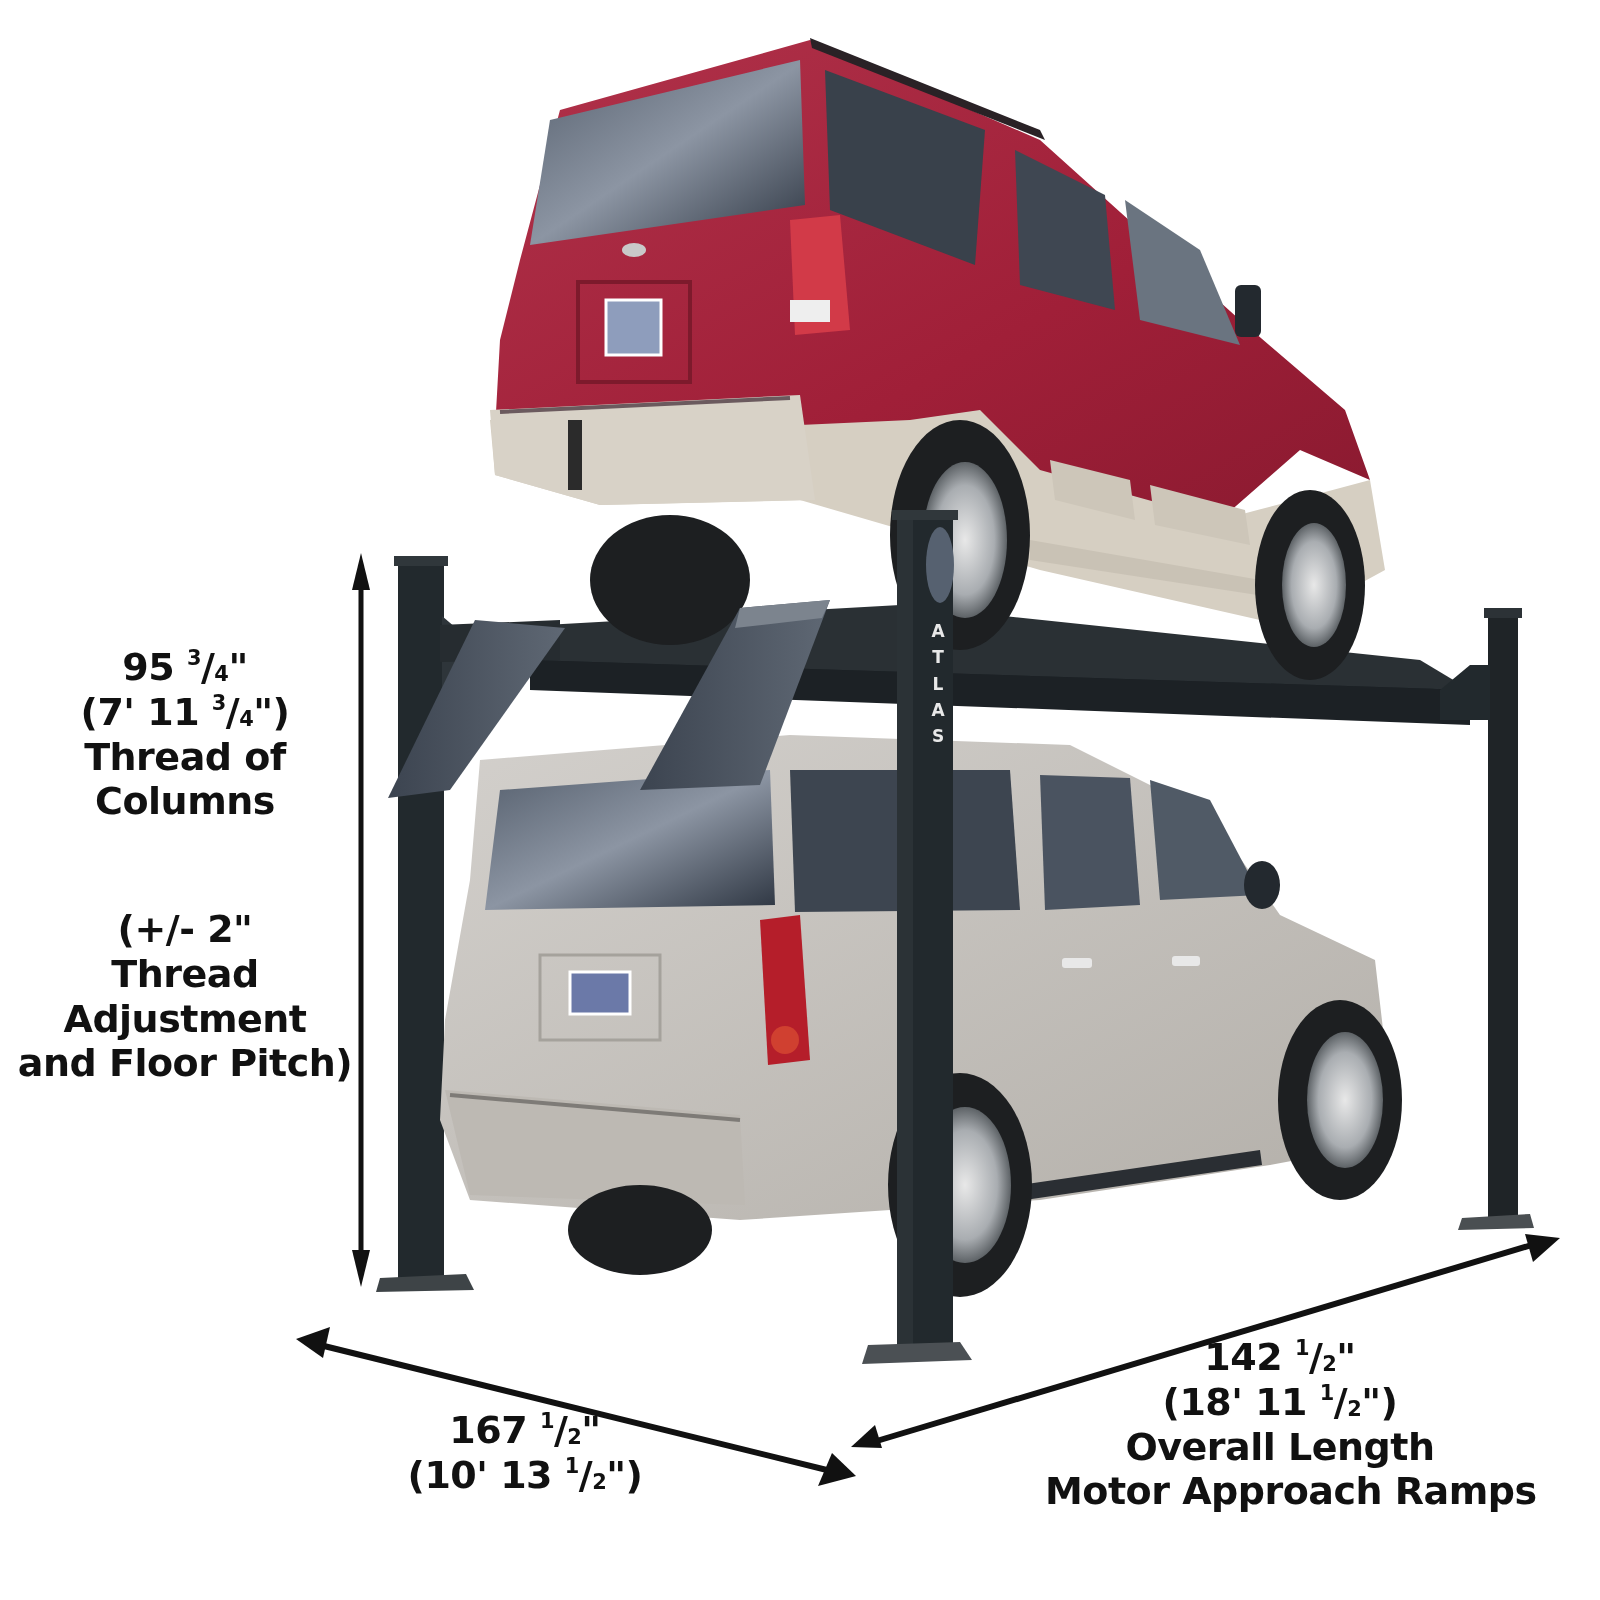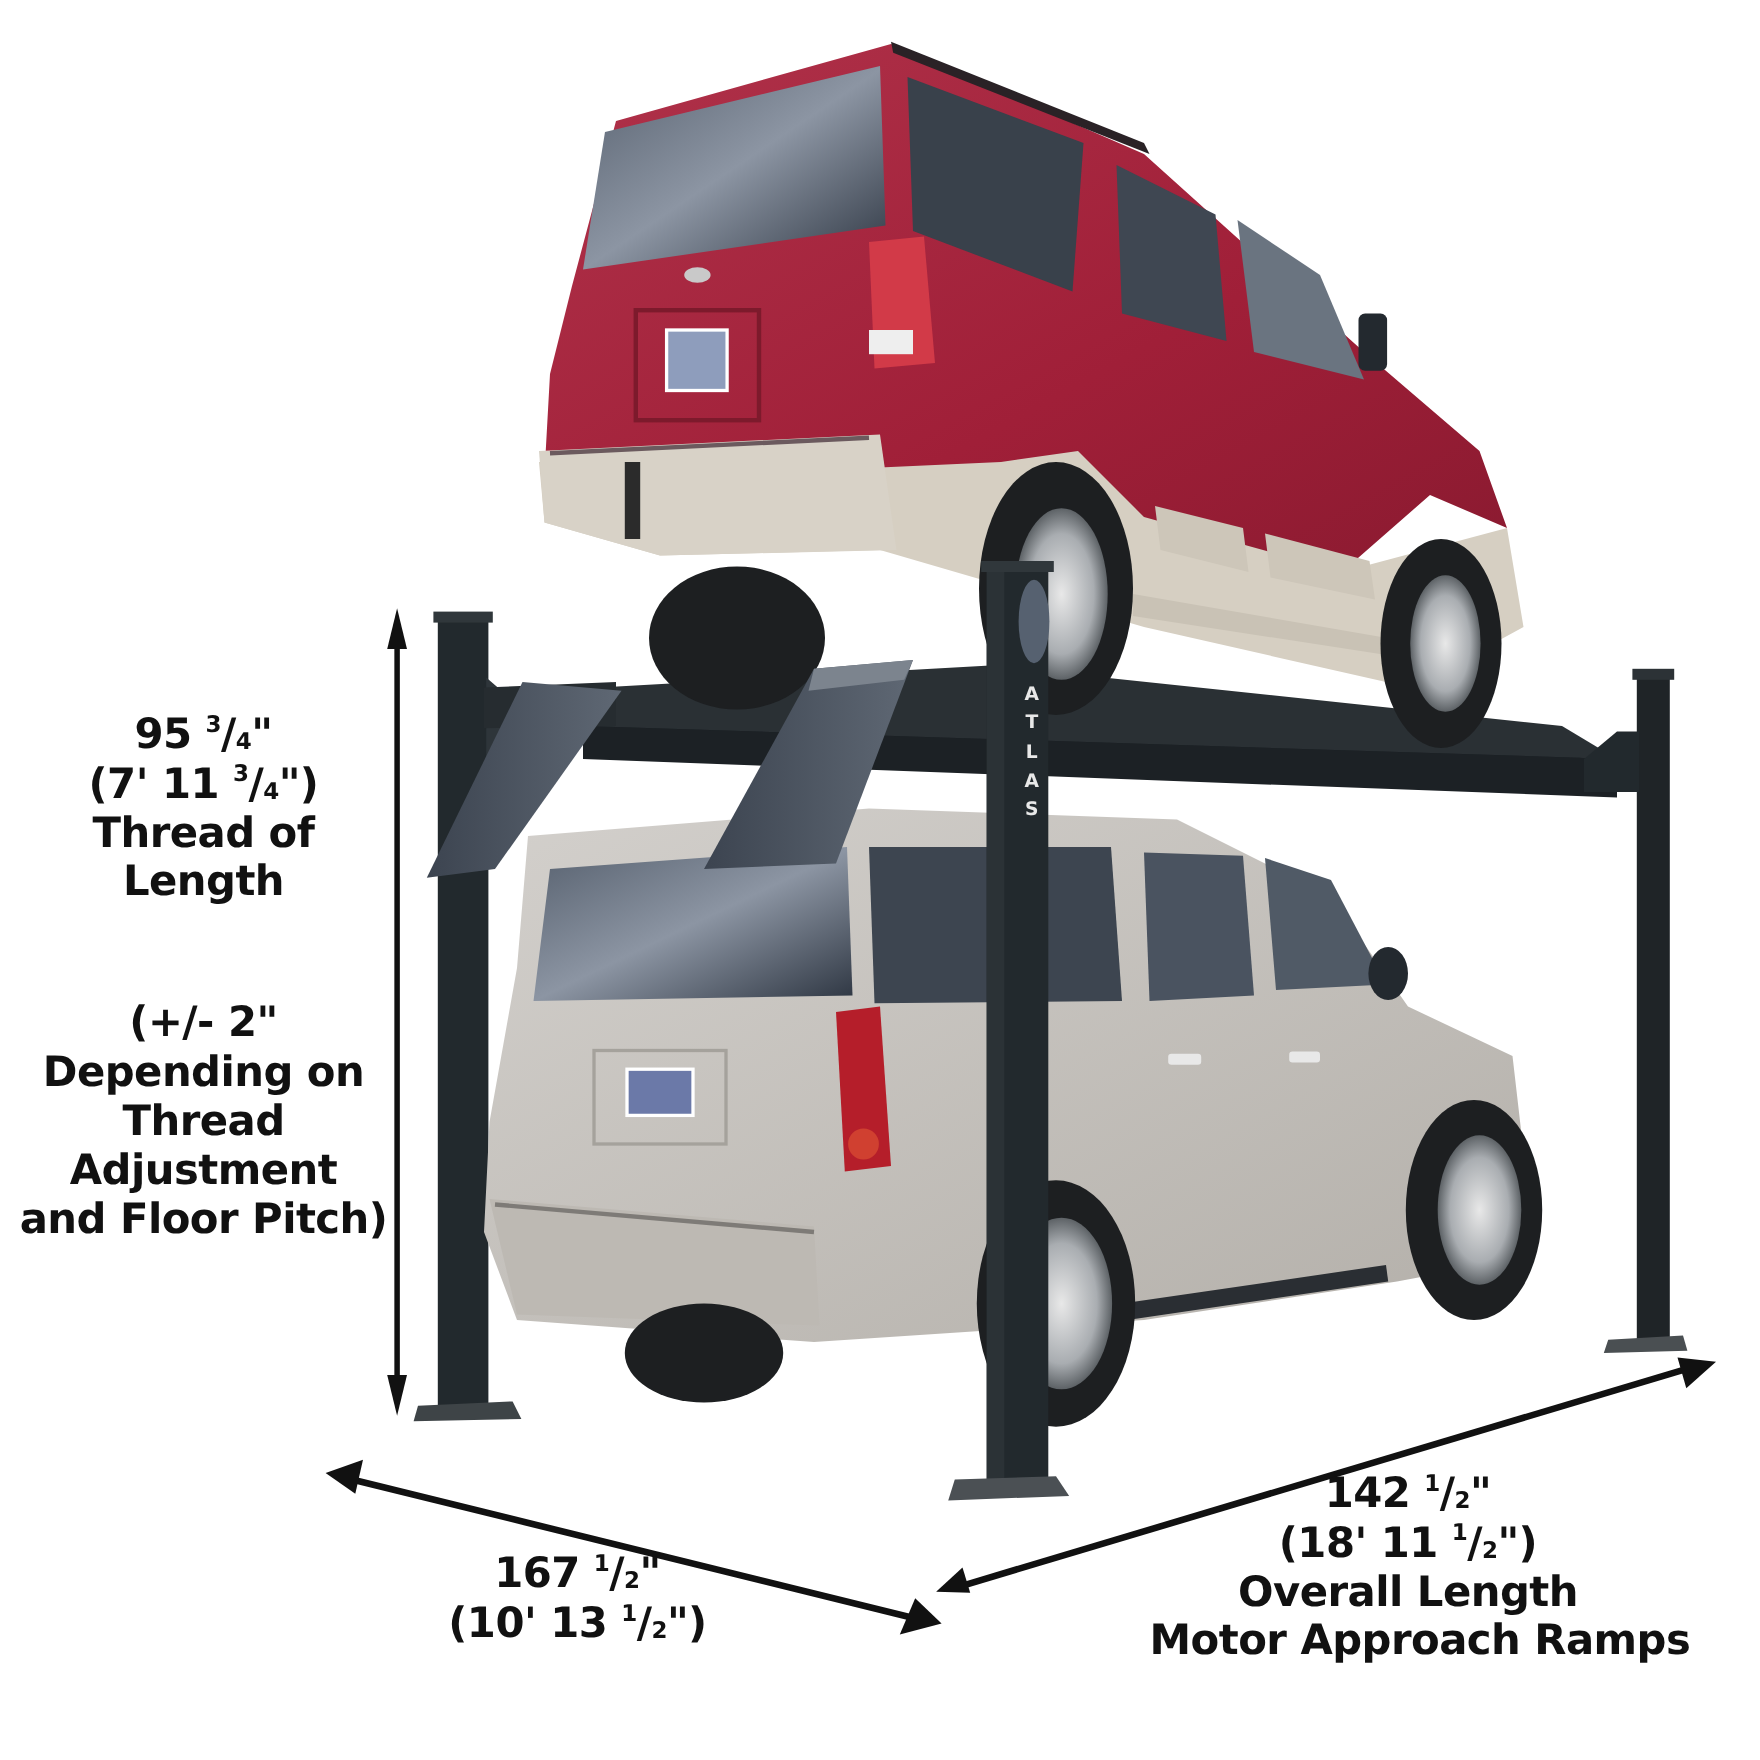--- a/index.html
+++ b/index.html
@@ -190,26 +190,25 @@
   <span>T</span>
   <span>L</span>
   <span>A</span>
   <span>S</span>
 </div>
 
 <div id="height-label" class="label big">
   <span class="line frac"><span>95</span> <sup>3</sup>/<sub>4</sub><span>"</span></span>
   <span class="line frac"><span>(7' 11</span> <sup>3</sup>/<sub>4</sub><span>")</span></span>
   <span class="line">Thread of</span>
-  <span class="line">Length</span>
+  <span class="line">Columns</span>
 </div>
 
 <div id="height-note" class="label big">
   <span class="line">(+/- 2"</span>
-  <span class="line">Depending on</span>
   <span class="line">Thread</span>
   <span class="line">Adjustment</span>
   <span class="line">and Floor Pitch)</span>
 </div>
 
 <div id="width-label" class="label big">
   <span class="line frac"><span>167</span> <sup>1</sup>/<sub>2</sub><span>"</span></span>
   <span class="line frac"><span>(10' 13</span> <sup>1</sup>/<sub>2</sub><span>")</span></span>
 </div>
 

